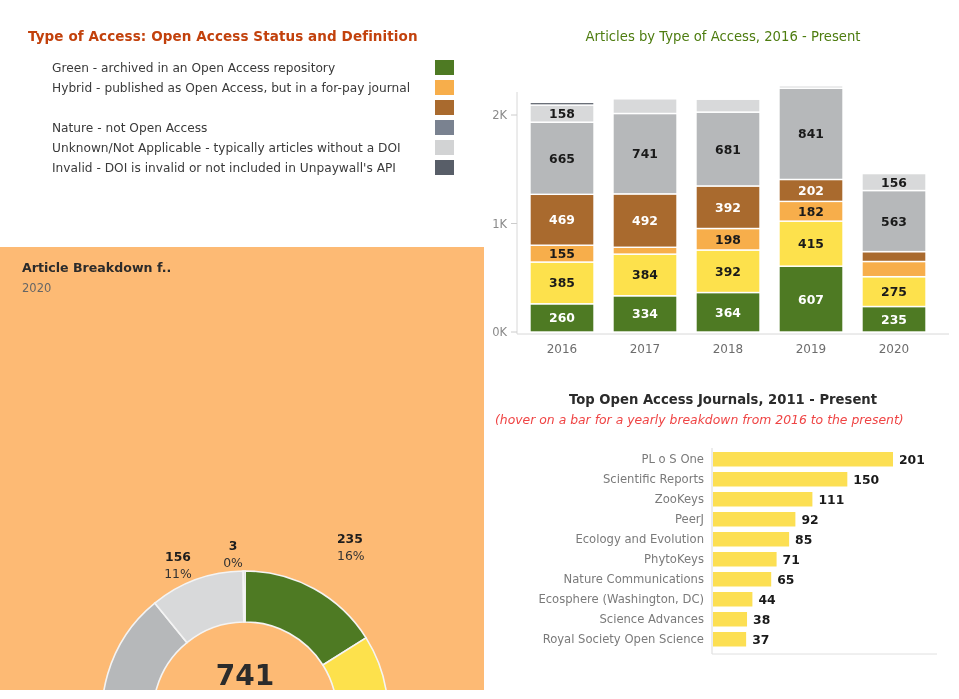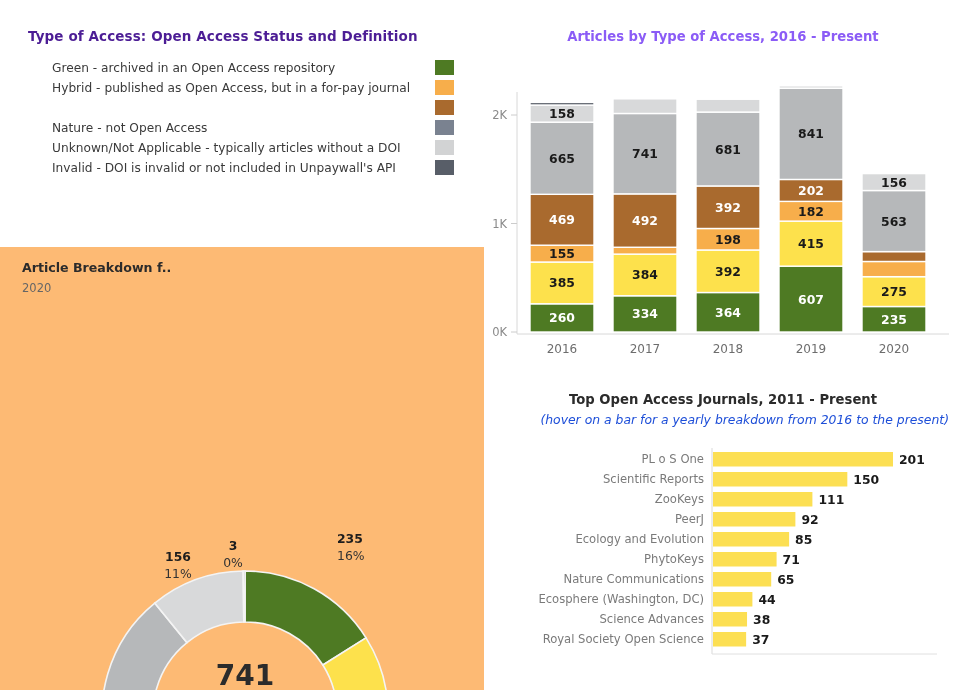--- a/index.html
+++ b/index.html
@@ -20,21 +20,21 @@
   #legend-panel {
     position: absolute;
     left: 0; top: 0;
     width: 485px; height: 232px;
   }
   #legend-title {
     position: absolute;
     left: 28px; top: 28px;
     font-size: 13.5px;
     font-weight: bold;
-    color: #4c1d95;
+    color: #c2410c;
     letter-spacing: 0.1px;
   }
   #legend-list {
     position: absolute;
     left: 28px; top: 57px;
     width: 400px;
   }
   .legend-row {
     position: relative;
     height: 20px;
@@ -105,22 +105,22 @@
   #stacked-panel {
     position: absolute;
     left: 487px; top: 0;
     width: 472px; height: 370px;
   }
   #stacked-title {
     position: absolute;
     left: 0; right: 0; top: 29px;
     text-align: center;
     font-size: 13.2px;
-    font-weight: bold;
-    color: #8b5cf6;
+    font-weight: normal;
+    color: #4d7c0f;
   }
   #stacked-svg { position: absolute; left: 0; top: 0; }
   .axis-tick-label {
     font-size: 11.5px;
     fill: #8a8a8a;
   }
   .cat-label {
     font-size: 12px;
     fill: #6d6d6d;
   }
@@ -137,24 +137,24 @@
     position: absolute;
     left: 0; right: 0; top: 16px;
     text-align: center;
     font-size: 13.2px;
     font-weight: bold;
     color: #2b2b2b;
   }
   #journals-subtitle {
     position: absolute;
     left: 8px; right: 10px; top: 35px;
-    text-align: right;
+    text-align: left;
     font-size: 12.4px;
     font-style: italic;
-    color: #1d4ed8;
+    color: #ef4444;
     line-height: 17px;
   }
   #journals-svg { position: absolute; left: 0; top: 0; }
   .j-label { font-size: 11.6px; fill: #7a7a7a; text-anchor: end; }
   .j-value { font-size: 12.4px; font-weight: bold; fill: #1a1a1a; }
 </style>
 </head>
 <body>
 
 <div id="legend-panel">

